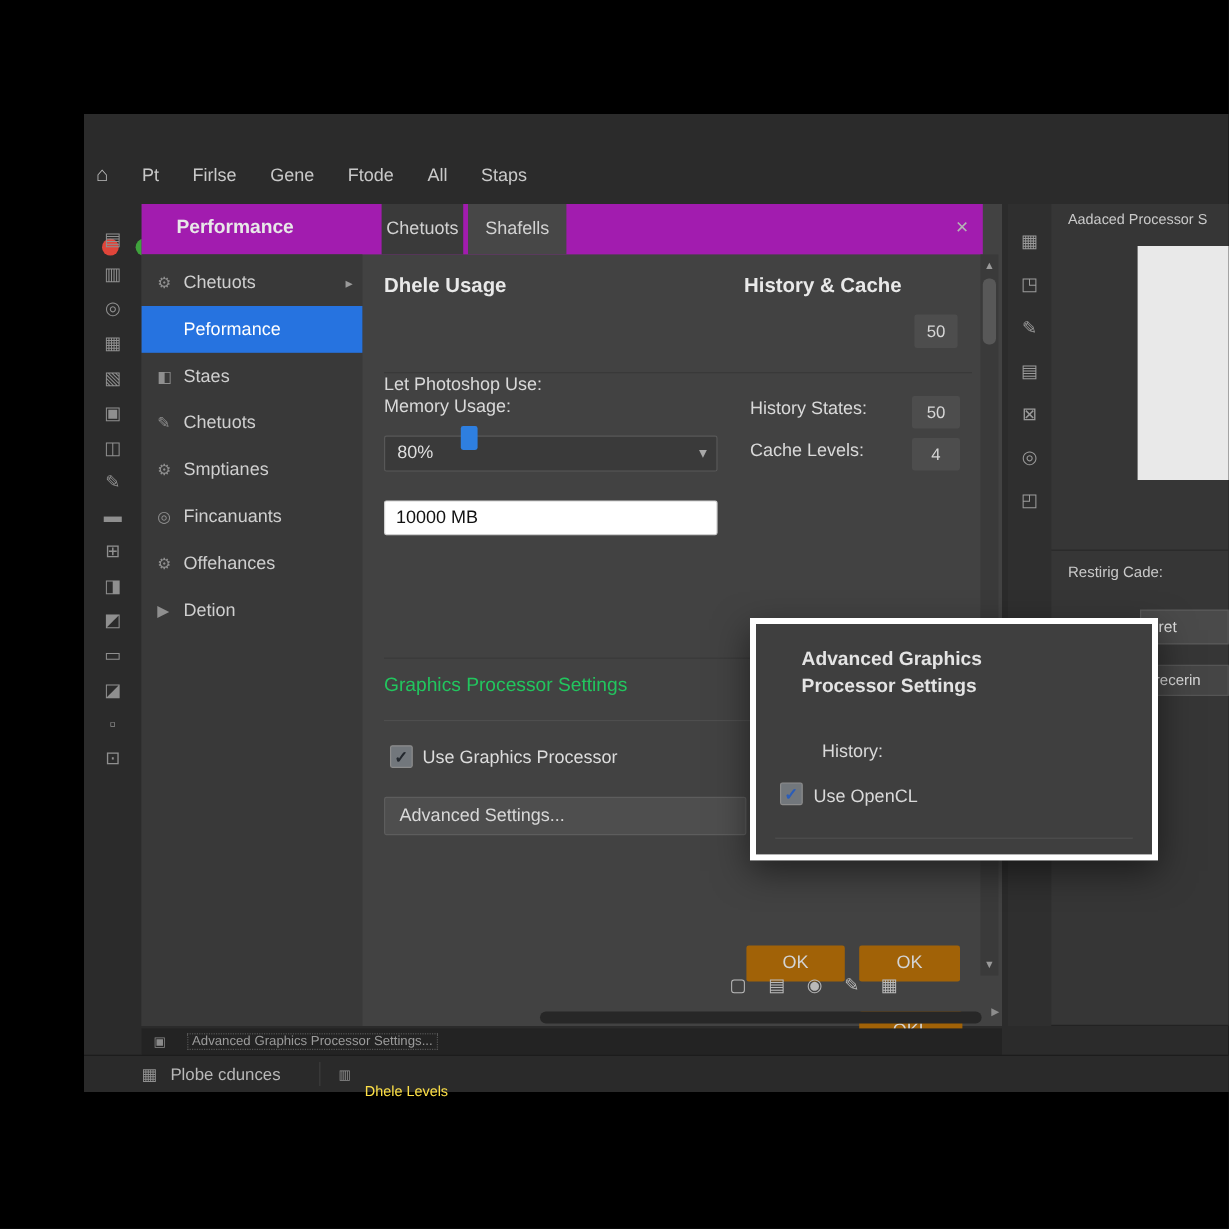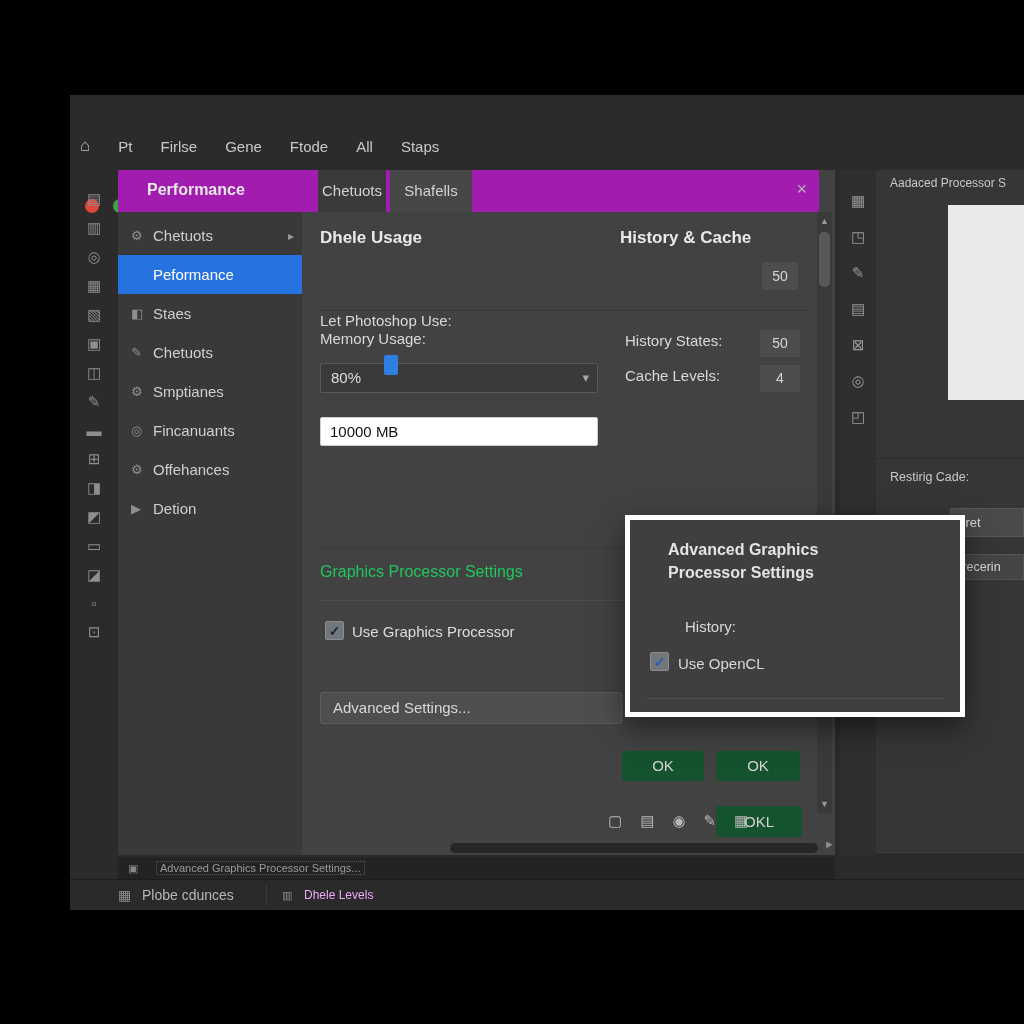--- a/index.html
+++ b/index.html
@@ -119,25 +119,25 @@
     width: 19px; height: 19px; background: #72777c; border: 1px solid #8d8d8d;
     border-radius: 2px; text-align: center; line-height: 18px; font-size: 14px;
     color: #23282e; font-weight: bold;
   }
   .gpu-check   { position: absolute; left: 23px; top: 409px; }
   .lbl-usegpu  { position: absolute; left: 50px; top: 411px; font-size: 15px; color: #dcdcdc; }
 
   .btn-advanced {
     position: absolute; left: 18px; top: 452px; width: 302px; height: 32px;
     background: #4e4e4e; border: 1px solid #5d5d5d; border-radius: 2px;
-    font-size: 15px; color: #d8d8d8; line-height: 30px; padding-left: 12px; margin-top: 28px;
-  }
-
-  .btn-ok { position: absolute; height: 30px; background: #14532d; border-radius: 2px;
-            text-align: center; line-height: 30px; font-size: 15px; color: #d3d3d3; }
+    font-size: 15px; color: #d8d8d8; line-height: 30px; padding-left: 12px;
+  }
+
+  .btn-ok { position: absolute; height: 30px; background: #a16207; border-radius: 2px;
+            text-align: center; line-height: 30px; font-size: 15px; color: #d3d3d3; margin-top: 37px; }
   .ok-1 { left: 320px; top: 539px; width: 82px; }
   .ok-2 { left: 414px; top: 539px; width: 84px; }
   .ok-l { left: 414px; top: 594px; width: 86px; height: 31px; line-height: 31px; }
 
   .bottom-icons { position: absolute; left: 306px; top: 600px; display: flex; gap: 18px; }
   .bottom-icons .bicon { font-size: 15px; color: #b9b9b9; }
 
   .hscroll { position: absolute; left: 148px; top: 631px; width: 368px; height: 10px;
              background: #272727; border-radius: 5px; }
   .hscroll-arrow { position: absolute; left: 522px; top: 626px; font-size: 11px; color: #8d8d8d; }
@@ -189,21 +189,21 @@
   .statusbar .st-icon { position: absolute; left: 10px; top: 5px; font-size: 11px; color: #8a8a8a; }
   .statusbar .st-text { position: absolute; left: 38px; top: 4px; font-size: 11px; color: #9b9b9b;
                         border: 1px dotted #555; padding: 0 3px; }
 
   .bottombar { position: absolute; left: 0; top: 784px; width: 954px; height: 31px;
                background: #2a2a2a; border-top: 1px solid #1c1c1c; }
   .bottombar .bb-icon1 { position: absolute; left: 48px; top: 7px; font-size: 14px; color: #8f8f8f; }
   .bottombar .bb-label1 { position: absolute; left: 72px; top: 7px; font-size: 14px; color: #b8b8b8; }
   .bottombar .bb-sep { position: absolute; left: 196px; top: 5px; width: 1px; height: 20px; background: #3c3c3c; }
   .bottombar .bb-icon2 { position: absolute; left: 212px; top: 9px; font-size: 11px; color: #8f8f8f; }
-  .bottombar .bb-label2 { position: absolute; left: 234px; top: 8px; font-size: 12px; color: #f0abfc; }
+  .bottombar .bb-label2 { position: absolute; left: 234px; top: 22px; font-size: 12px; color: #fde047; }
 </style>
 </head>
 <body>
 
 <div id="screen">
   <div class="window">
 
     <span class="traffic t-red"></span>
     <span class="traffic t-green"></span>
     <span class="traffic t-gray"></span>

